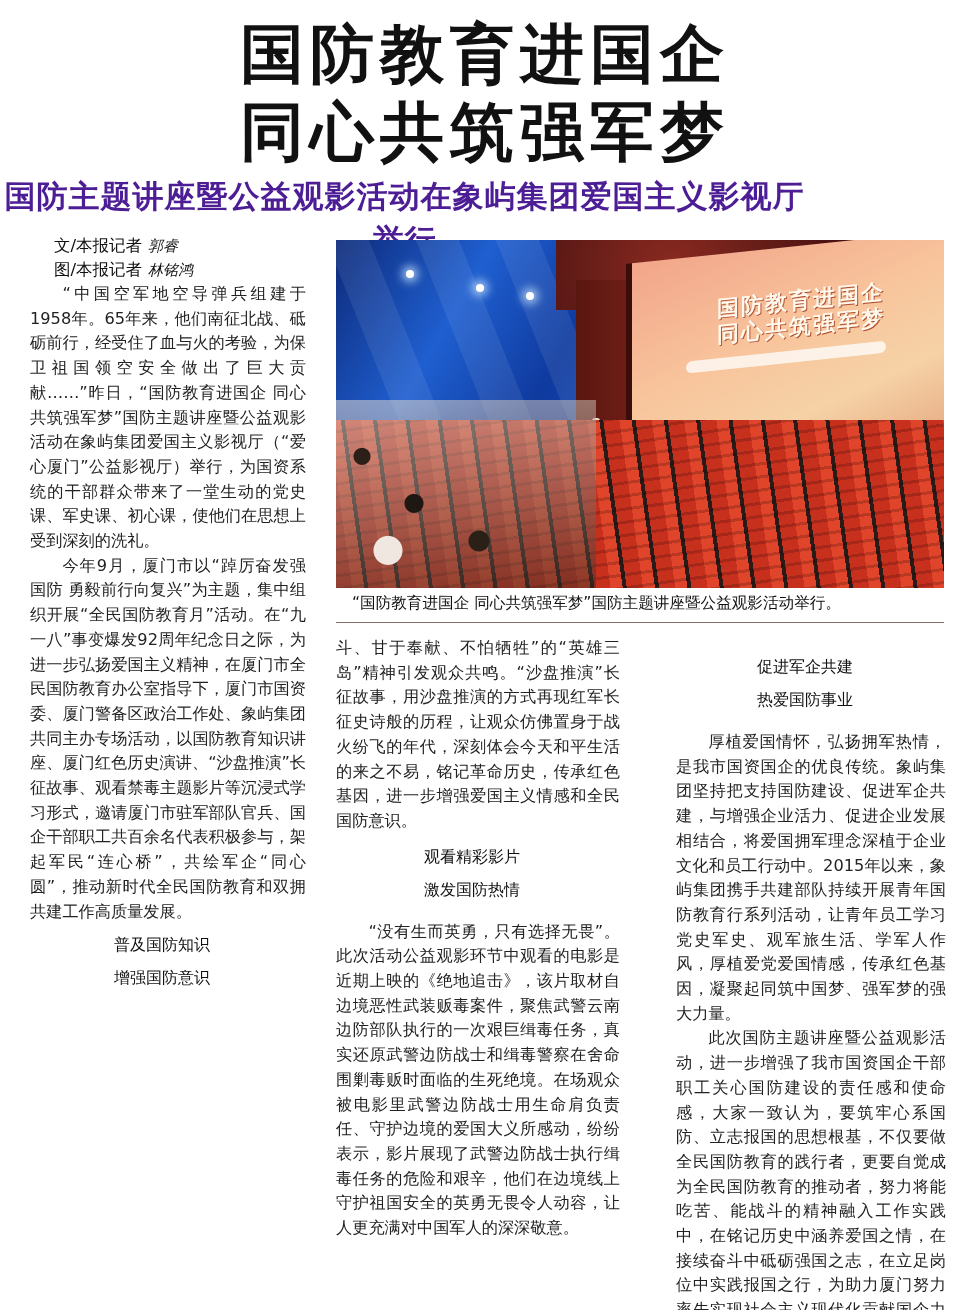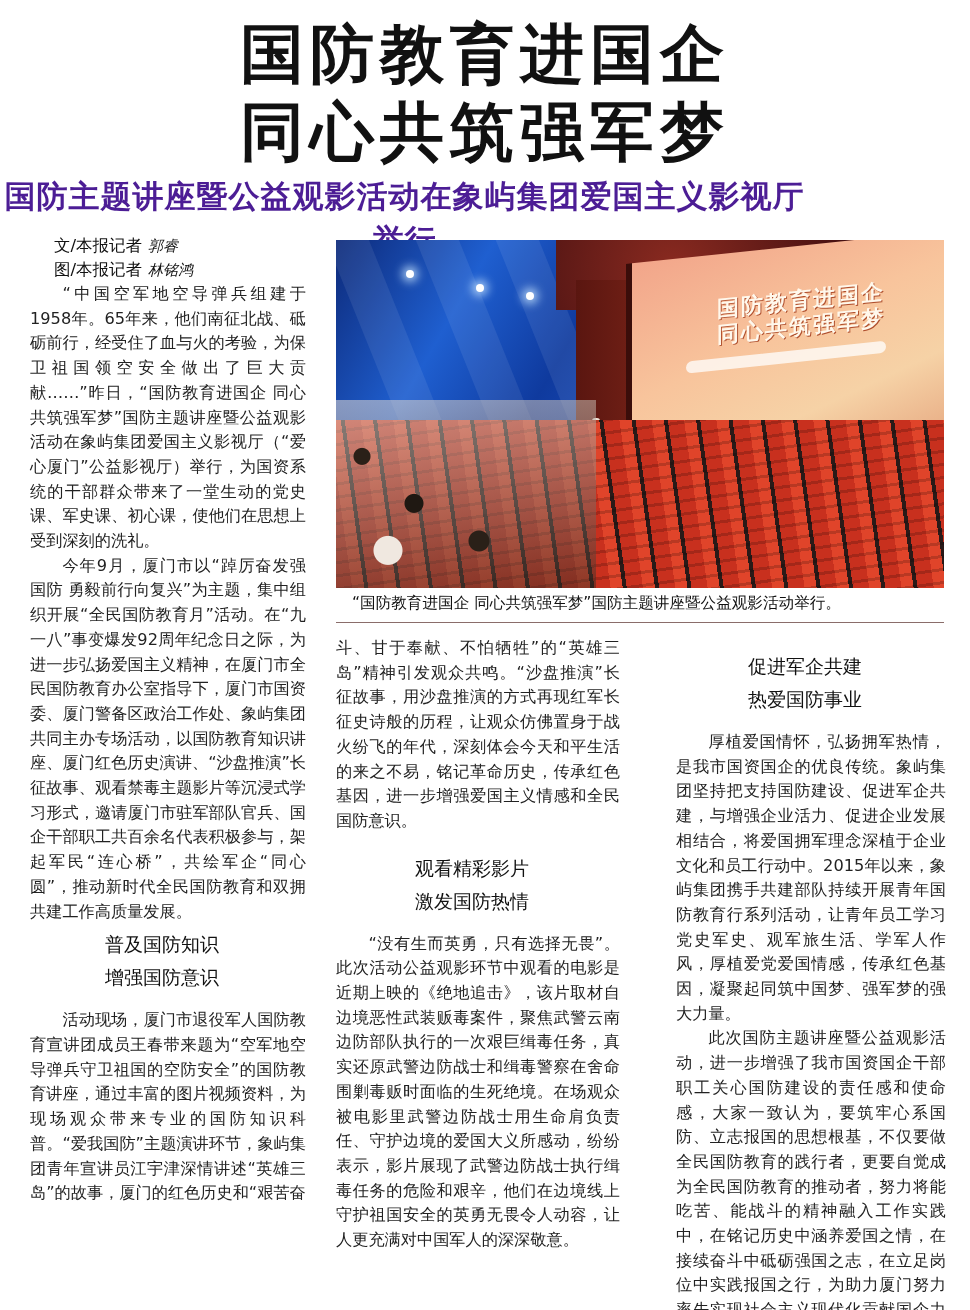--- a/index.html
+++ b/index.html
@@ -27,24 +27,24 @@
     .col-left { left: 18px; top: 234px; width: 288px; }
     .col-mid { left: 324px; top: 636px; width: 296px; }
     .col-right { left: 664px; top: 650px; width: 282px; }
 
     .byline { font-size: 16.5px; line-height: 23px; padding-left: 36px; color: #111; }
     .byline .role { font-weight: normal; }
     .byline .name { font-family: Liberation Serif, serif; font-size: 15px; font-style: italic; margin-left: 6px; }
 
     .section-head {
       text-align: center; font-family: "DejaVu Serif", "Liberation Serif", serif;
-      font-size: 19px; line-height: 33px; color: #111; text-indent: 0;
+      font-size: 16px; line-height: 33px; color: #111; text-indent: 0;
     }
     .col-left .section-head { margin: 4px 0 14px 0; }
-    .col-mid .section-head { margin: 18px 0 14px 0; }
+    .col-mid .section-head { margin: 6px 0 14px 0; }
     .col-right .section-head { margin: 0 0 14px 0; }
 
     .photo {
       position: absolute; left: 336px; top: 240px; width: 608px; height: 348px;
       overflow: hidden; background: #1a3a8a;
     }
     .photo .wall {
       position: absolute; left: 0; top: 0; width: 330px; height: 348px;
       background: linear-gradient(120deg, #0d2a7a 0%, #1f5fd0 30%, #0f3a9e 55%, #1a4fc0 80%, #0c2466 100%);
     }
@@ -146,21 +146,20 @@
   </div>
   <div class="byline">
     <span class="role">图/本报记者</span><span class="name">林铭鸿</span>
   </div>
   <p>“中国空军地空导弹兵组建于1958年。65年来，他们南征北战、砥砺前行，经受住了血与火的考验，为保卫祖国领空安全做出了巨大贡献……”昨日，“国防教育进国企 同心共筑强军梦”国防主题讲座暨公益观影活动在象屿集团爱国主义影视厅（“爱心厦门”公益影视厅）举行，为国资系统的干部群众带来了一堂生动的党史课、军史课、初心课，使他们在思想上受到深刻的洗礼。</p>
   <p>今年9月，厦门市以“踔厉奋发强国防 勇毅前行向复兴”为主题，集中组织开展“全民国防教育月”活动。在“九一八”事变爆发92周年纪念日之际，为进一步弘扬爱国主义精神，在厦门市全民国防教育办公室指导下，厦门市国资委、厦门警备区政治工作处、象屿集团共同主办专场活动，以国防教育知识讲座、厦门红色历史演讲、“沙盘推演”长征故事、观看禁毒主题影片等沉浸式学习形式，邀请厦门市驻军部队官兵、国企干部职工共百余名代表积极参与，架起军民“连心桥”，共绘军企“同心圆”，推动新时代全民国防教育和双拥共建工作高质量发展。</p>
   <div class="section-head">
     <div>普及国防知识</div>
     <div>增强国防意识</div>
   </div>
-  <p>活动现场，厦门市退役军人国防教育宣讲团成员王春带来题为“空军地空导弹兵守卫祖国的空防安全”的国防教育讲座，通过丰富的图片视频资料，为现场观众带来专业的国防知识科普。“爱我国防”主题演讲环节，象屿集团青年宣讲员江宇津深情讲述“英雄三岛”的故事，厦门的红色历史和“艰苦奋</p>
 </div>
 
 <div class="col col-mid">
   <p style="text-indent:0">斗、甘于奉献、不怕牺牲”的“英雄三岛”精神引发观众共鸣。“沙盘推演”长征故事，用沙盘推演的方式再现红军长征史诗般的历程，让观众仿佛置身于战火纷飞的年代，深刻体会今天和平生活的来之不易，铭记革命历史，传承红色基因，进一步增强爱国主义情感和全民国防意识。</p>
   <div class="section-head">
     <div>观看精彩影片</div>
     <div>激发国防热情</div>
   </div>
   <p>“没有生而英勇，只有选择无畏”。此次活动公益观影环节中观看的电影是近期上映的《绝地追击》，该片取材自边境恶性武装贩毒案件，聚焦武警云南边防部队执行的一次艰巨缉毒任务，真实还原武警边防战士和缉毒警察在舍命围剿毒贩时面临的生死绝境。在场观众被电影里武警边防战士用生命肩负责任、守护边境的爱国大义所感动，纷纷表示，影片展现了武警边防战士执行缉毒任务的危险和艰辛，他们在边境线上守护祖国安全的英勇无畏令人动容，让人更充满对中国军人的深深敬意。</p>
 </div>

